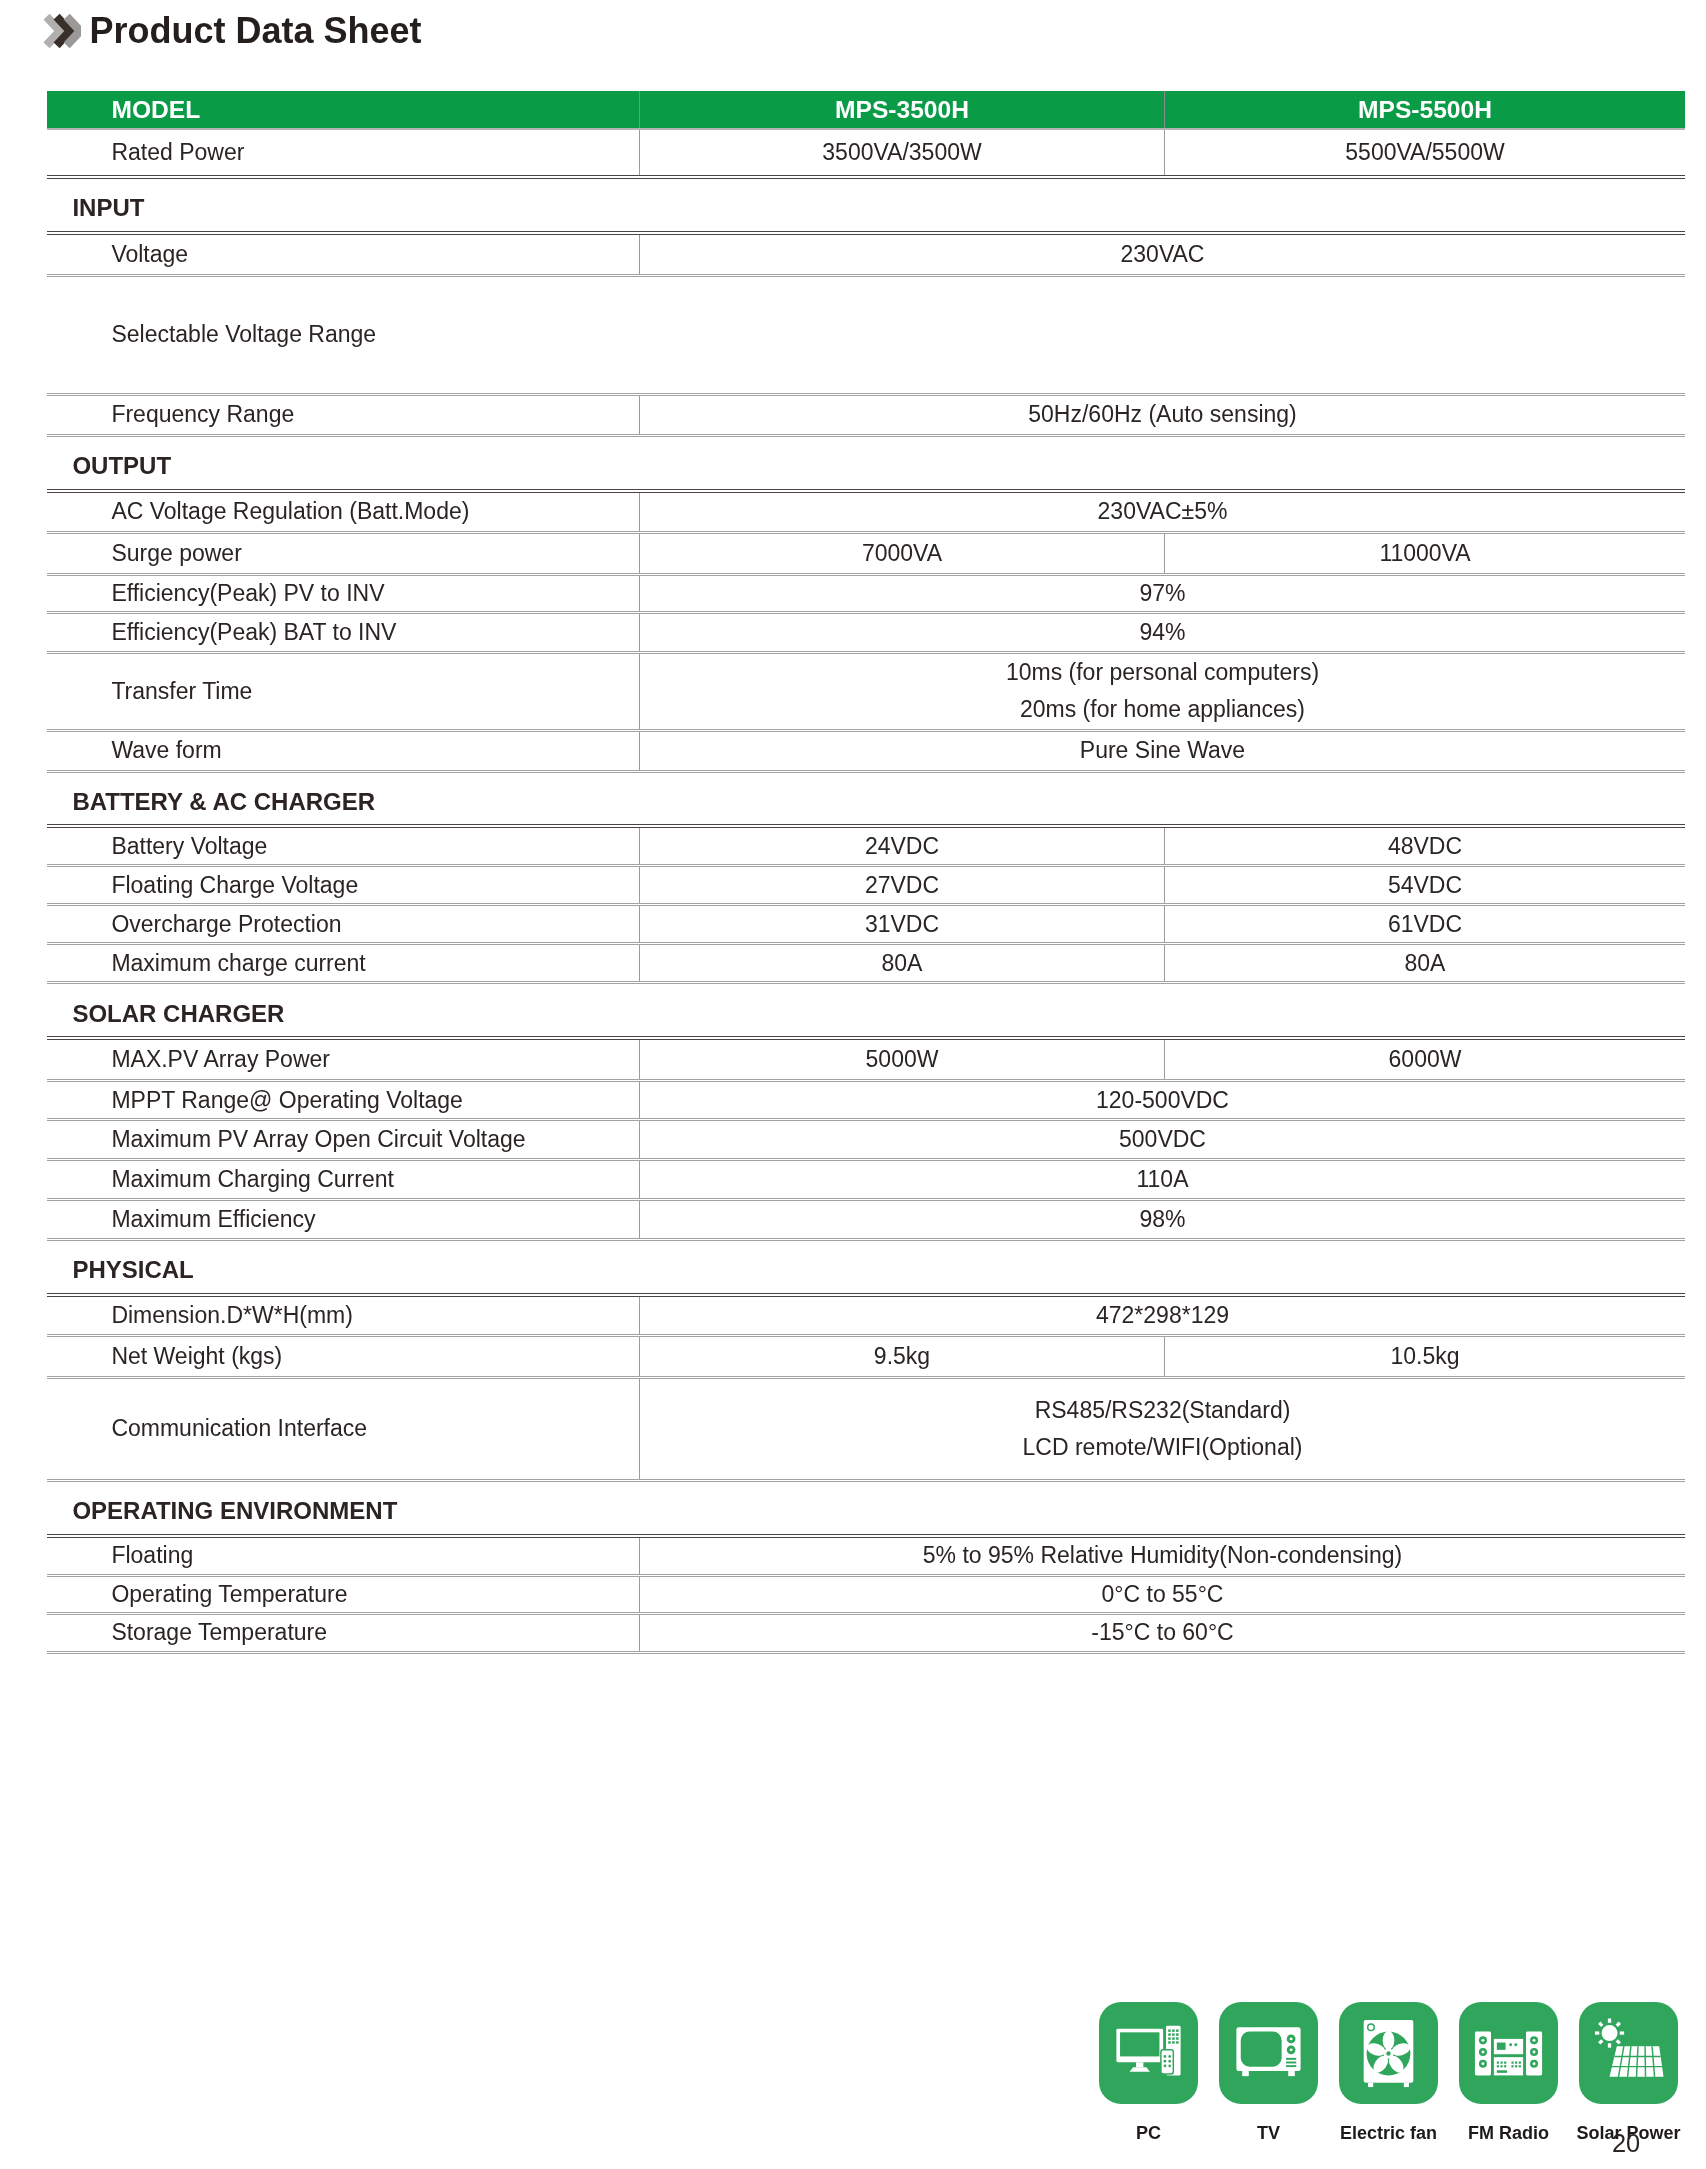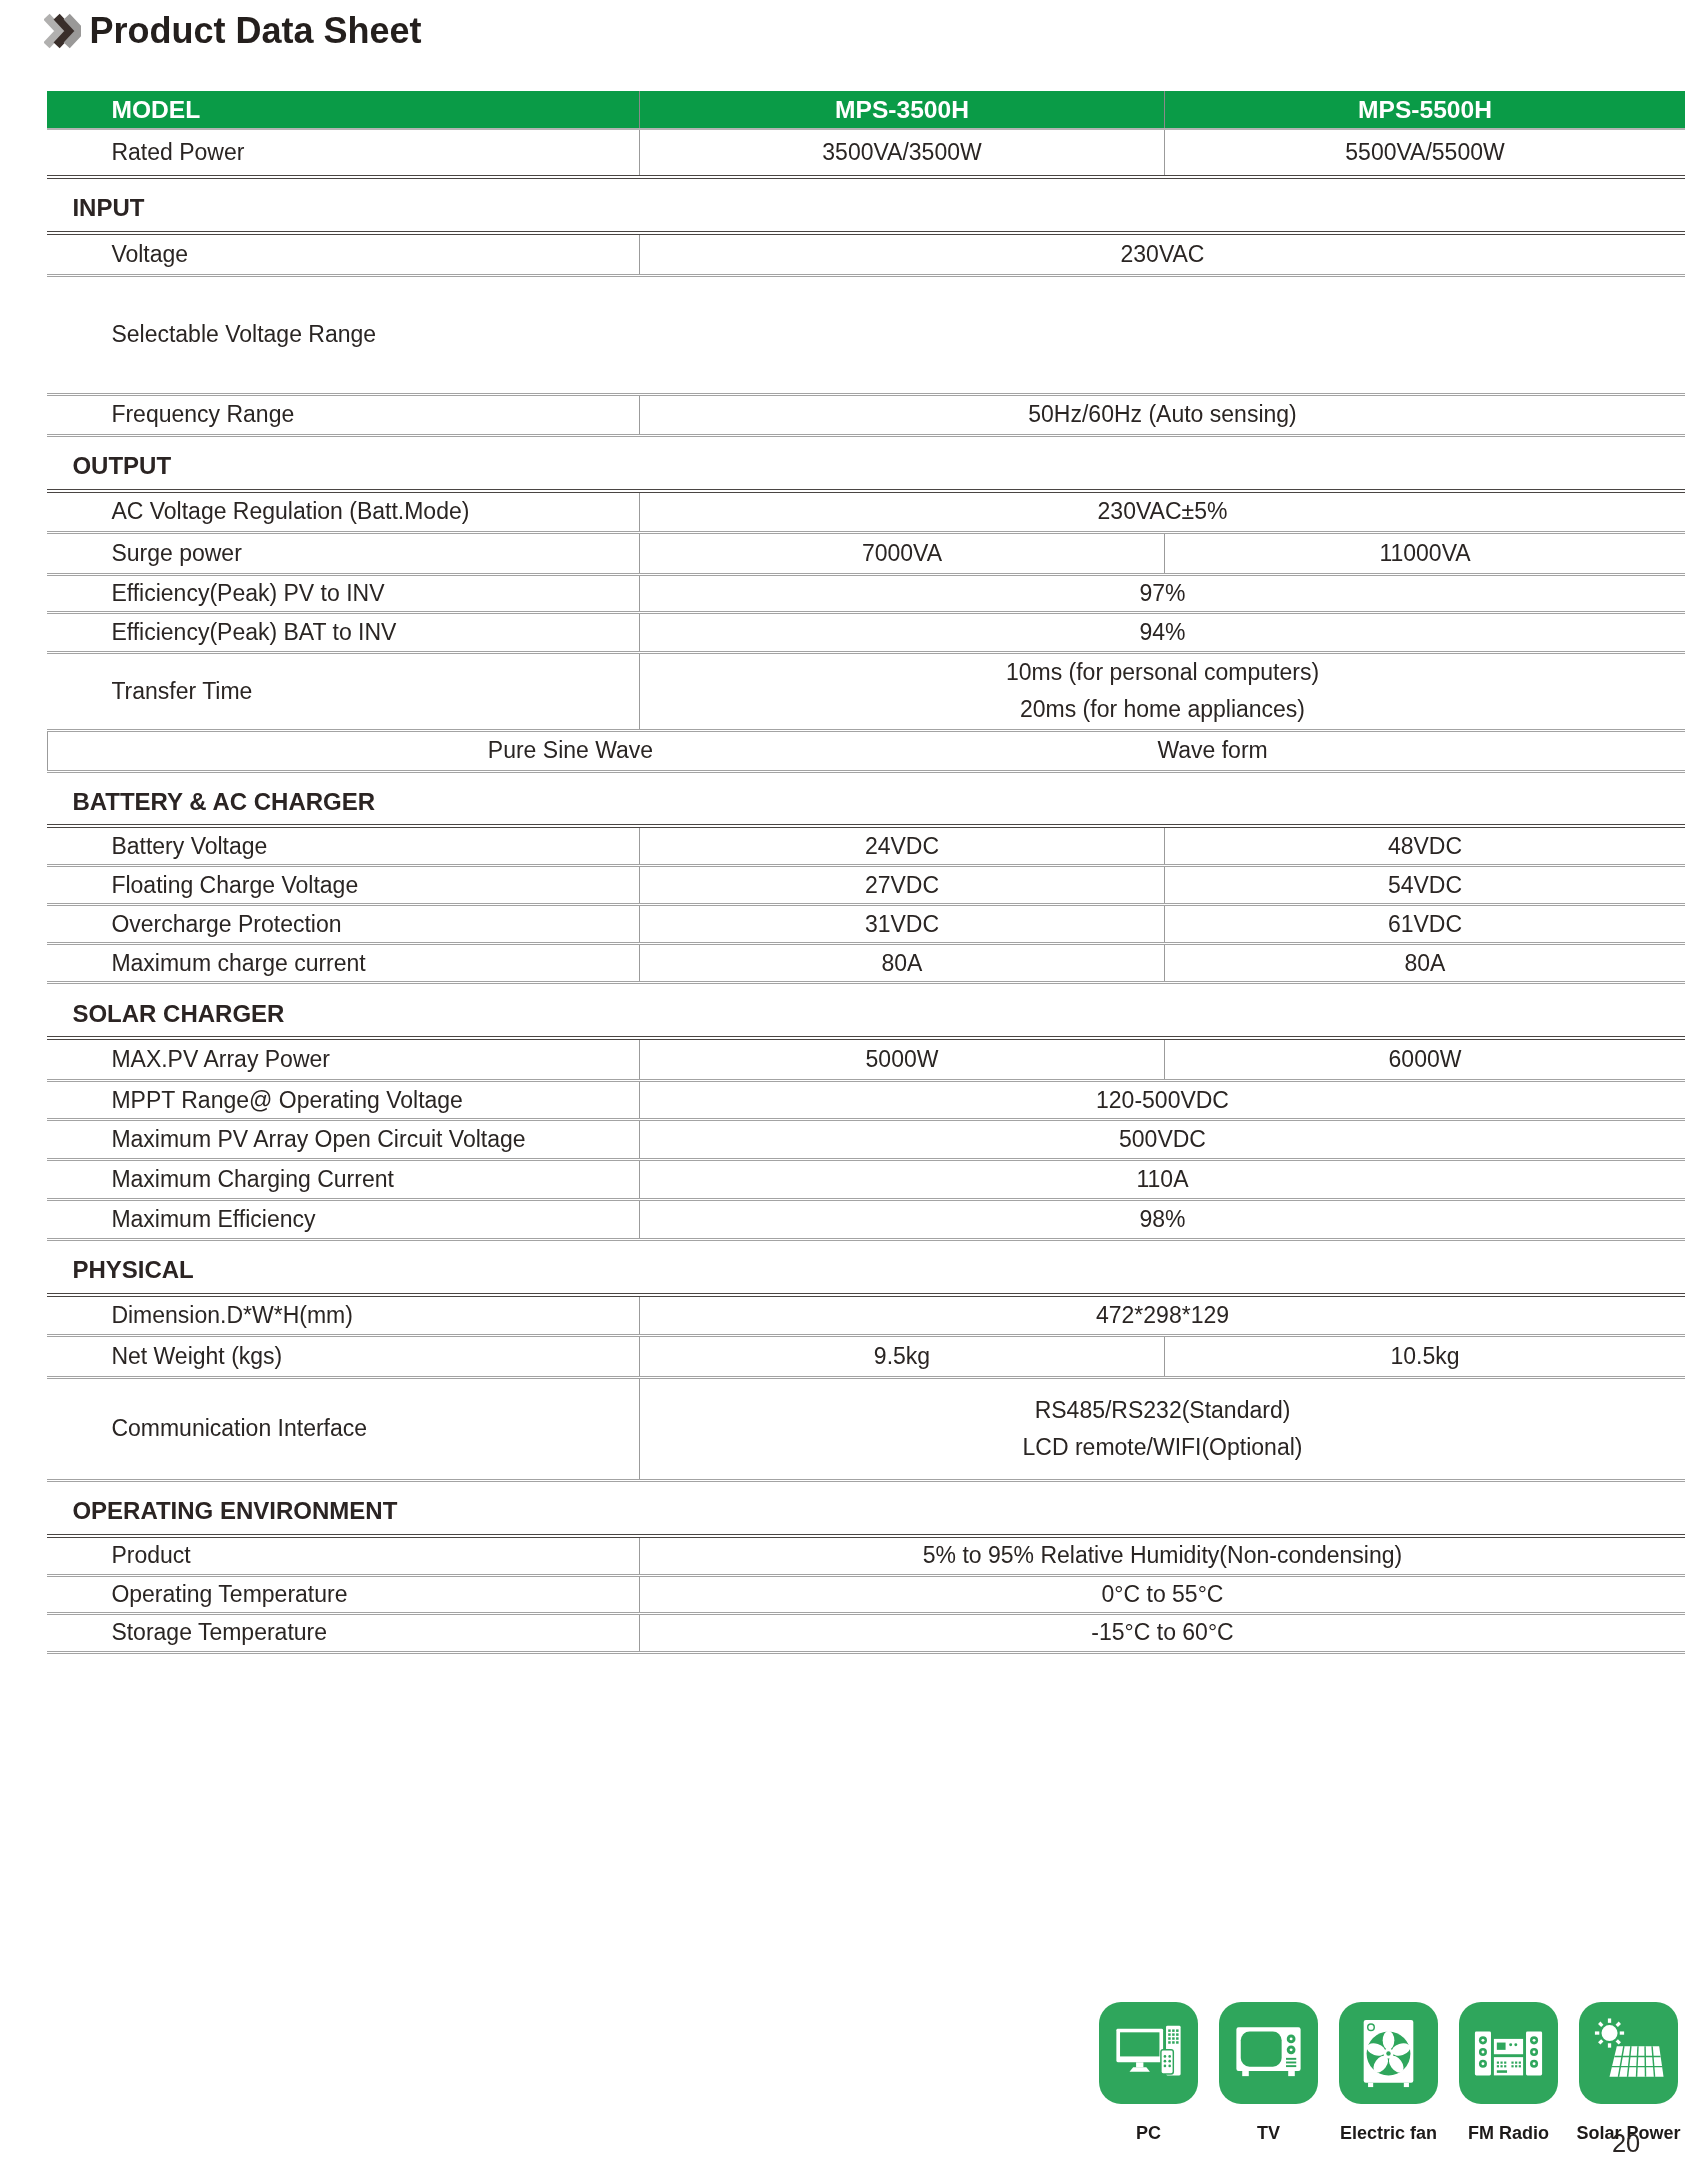--- a/index.html
+++ b/index.html
@@ -118,22 +118,22 @@
 
     <div class="row" style="height:78px">
       <div class="c label">Transfer Time</div>
       <div class="c span">
         <div>10ms (for personal computers)</div>
         <div>20ms (for home appliances)</div>
       </div>
     </div>
 
     <div class="row" style="height:41px">
+      <div class="c label">Wave form</div>
       <div class="c span">Pure Sine Wave</div>
-      <div class="c label">Wave form</div>
     </div>
 
     <div class="sec">BATTERY &amp; AC CHARGER</div>
 
     <div class="row" style="height:39px">
       <div class="c label">Battery Voltage</div>
       <div class="c va">24VDC</div>
       <div class="c vb">48VDC</div>
     </div>
 
@@ -200,21 +200,21 @@
       <div class="c label">Communication Interface</div>
       <div class="c span">
         <div>RS485/RS232(Standard)</div>
         <div>LCD remote/WIFI(Optional)</div>
       </div>
     </div>
 
     <div class="sec">OPERATING ENVIRONMENT</div>
 
     <div class="row" style="height:39px">
-      <div class="c label">Product</div>
+      <div class="c label">Floating</div>
       <div class="c span">5% to 95% Relative Humidity(Non-condensing)</div>
     </div>
 
     <div class="row" style="height:38px">
       <div class="c label">Operating Temperature</div>
       <div class="c span">0°C to 55°C</div>
     </div>
 
     <div class="row" style="height:39px">
       <div class="c label">Storage Temperature</div>

